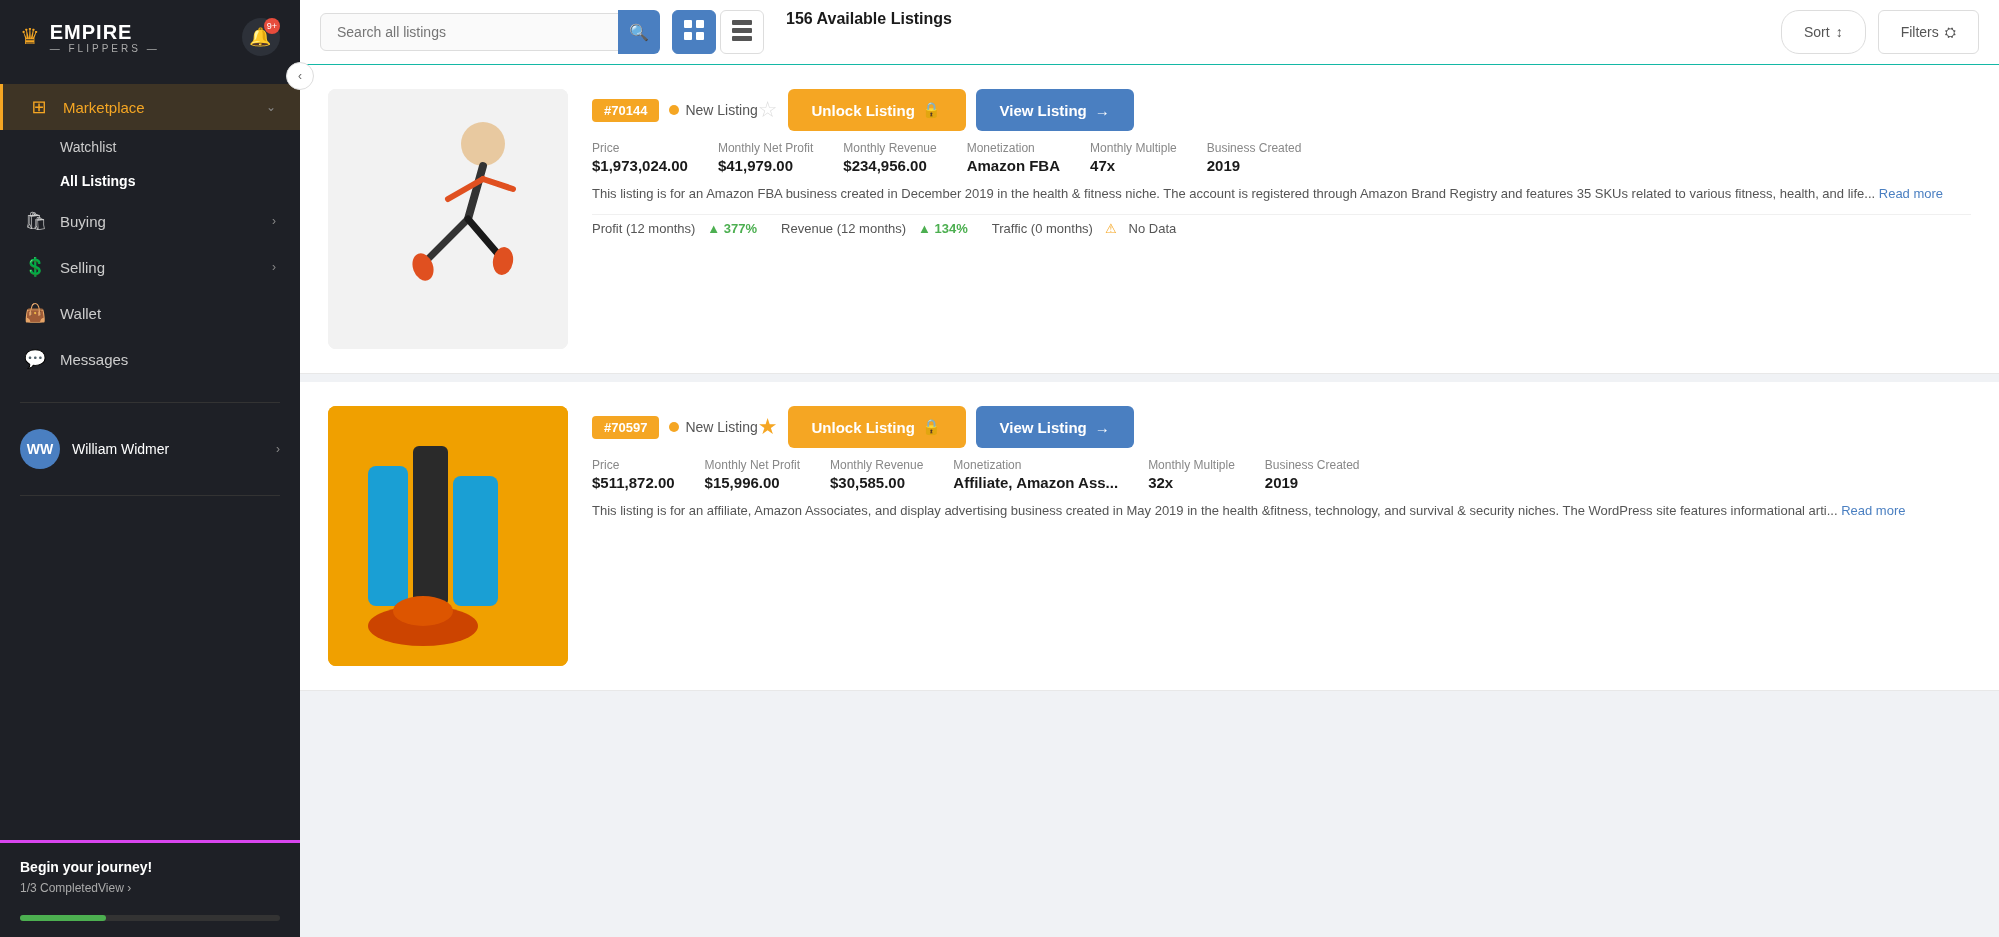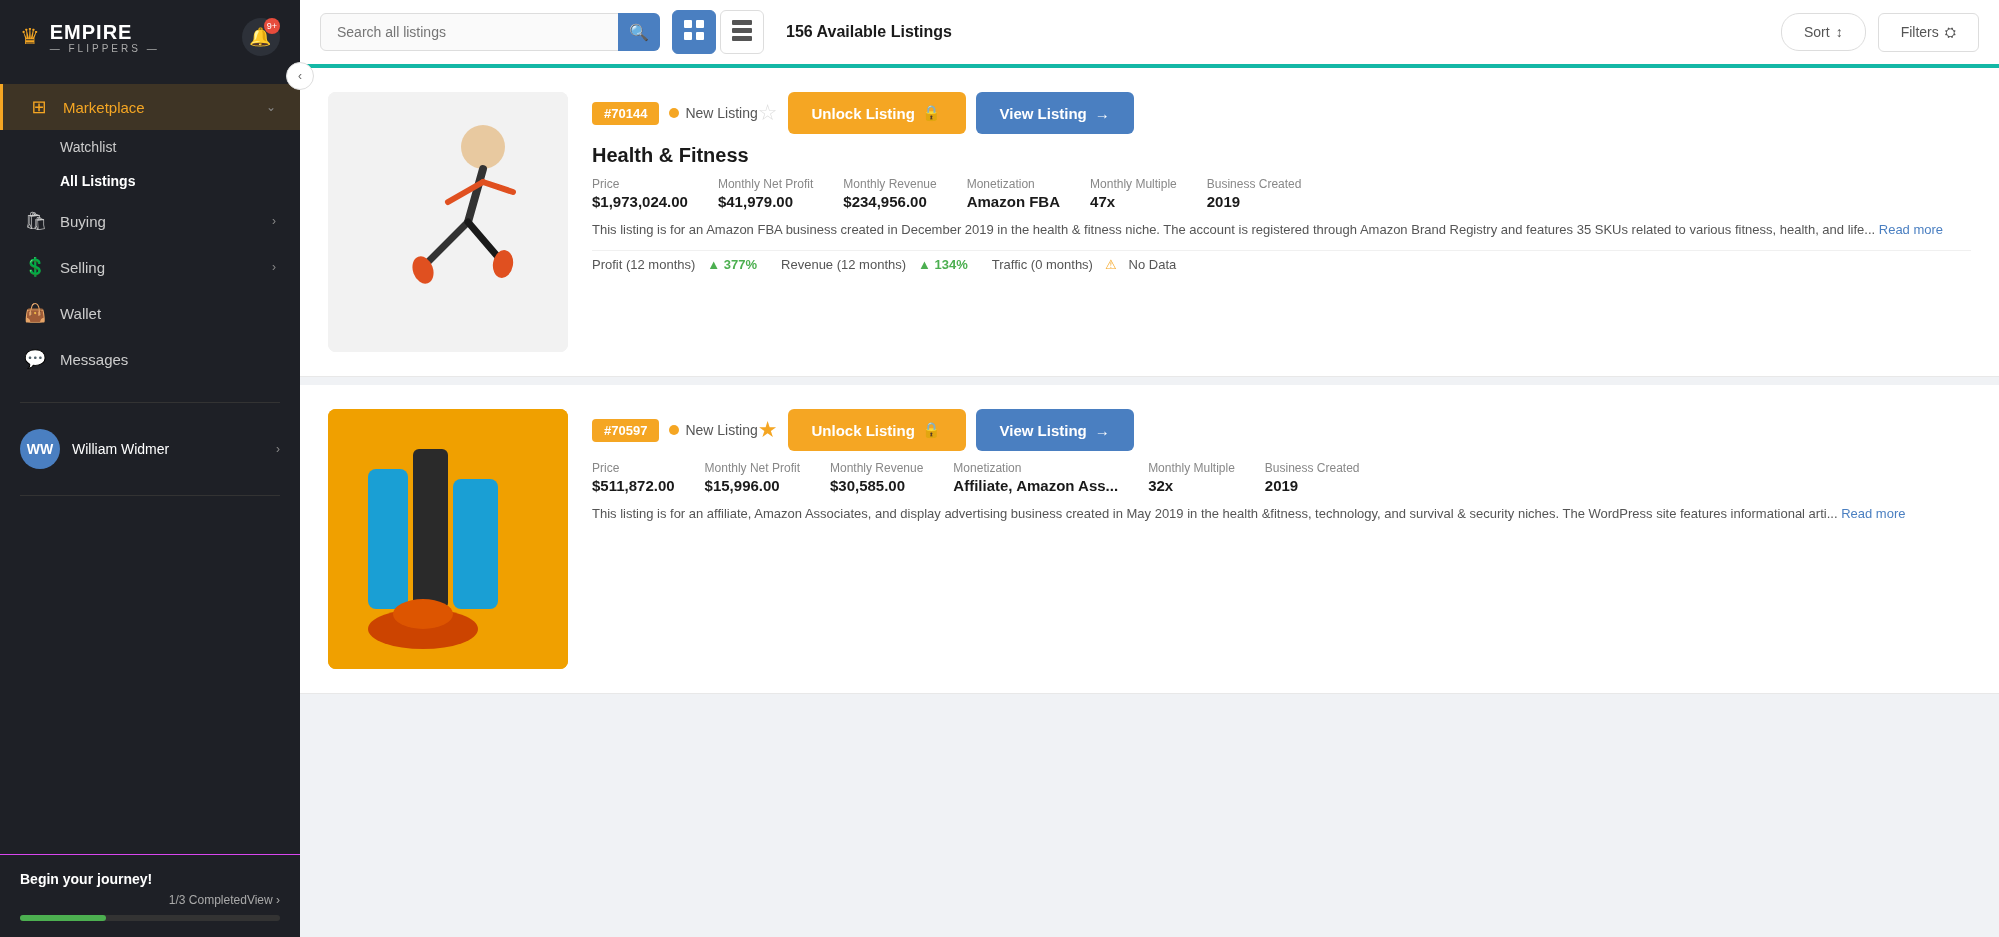--- a/index.html
+++ b/index.html
@@ -55,46 +55,45 @@
     .nav-divider { height: 1px; background: #333; margin: 10px 20px; }
 
     .user-section { padding: 16px 20px; display: flex; align-items: center; gap: 12px; cursor: pointer; }
     .user-avatar {
       width: 40px; height: 40px; border-radius: 50%; background: #4a7fc1;
       display: flex; align-items: center; justify-content: center; font-weight: 700; color: #fff; font-size: 14px;
     }
     .user-name { flex: 1; font-size: 14px; color: #fff; font-weight: 500; }
     .user-chevron { color: #888; font-size: 12px; }
 
-    .progress-section { padding: 16px 20px; border-top: 1px solid #d946ef; margin-top: auto; }
+    .progress-section { padding: 16px 20px; border-top: 3px solid #d946ef; margin-top: auto; }
     .progress-title { font-size: 14px; font-weight: 700; color: #fff; margin-bottom: 6px; }
-    .progress-meta { display: flex; justify-content: flex-end; align-items: center; margin-bottom: 8px; }
+    .progress-meta { display: flex; justify-content: flex-start; align-items: center; margin-bottom: 20px; }
     .progress-label { font-size: 12px; color: #aaa; }
     .progress-view { font-size: 12px; color: #aaa; cursor: pointer; }
     .progress-bar-bg { height: 6px; background: #333; border-radius: 3px; }
     .progress-bar-fill { height: 6px; background: #4caf50; border-radius: 3px; width: 33%; }
 
     
     .main {
       flex: 1;
       display: flex;
       flex-direction: column;
       height: 100%;
       overflow: hidden;
       background: #f0f2f5;
     }
 
     
     .topbar {
       background: #fff;
       padding: 10px 20px;
       display: flex;
-      align-items: center;
       gap: 12px;
-      border-bottom: 4px solid #14b8a6;
+      border-bottom: 1px solid #14b8a6;
       min-height: 65px;
     }
     .search-wrap {
       flex: 1; max-width: 340px; position: relative; display: flex; align-items: center;
     }
     .search-input {
       width: 100%; padding: 10px 44px 10px 16px; border: 1px solid #ddd; border-radius: 6px;
       font-size: 14px; color: #333; outline: none; background: #fafafa;
     }
     .search-btn {
@@ -336,21 +335,20 @@
                 <span>🔒</span>
               </button>
               <button class="btn-view">
                 <span>View Listing</span>
                 <span>→</span>
               </button>
             </div>
           </div>
         </div>
 
-        <div class="listing-title">Health &amp; Fitness</div>
 
         <div class="listing-stats">
           <div class="stat-item">
             <span class="stat-label">Price</span>
             <span class="stat-value">$1,973,024.00</span>
           </div>
           <div class="stat-item">
             <span class="stat-label">Monthly Net Profit</span>
             <span class="stat-value">$41,979.00</span>
           </div>

